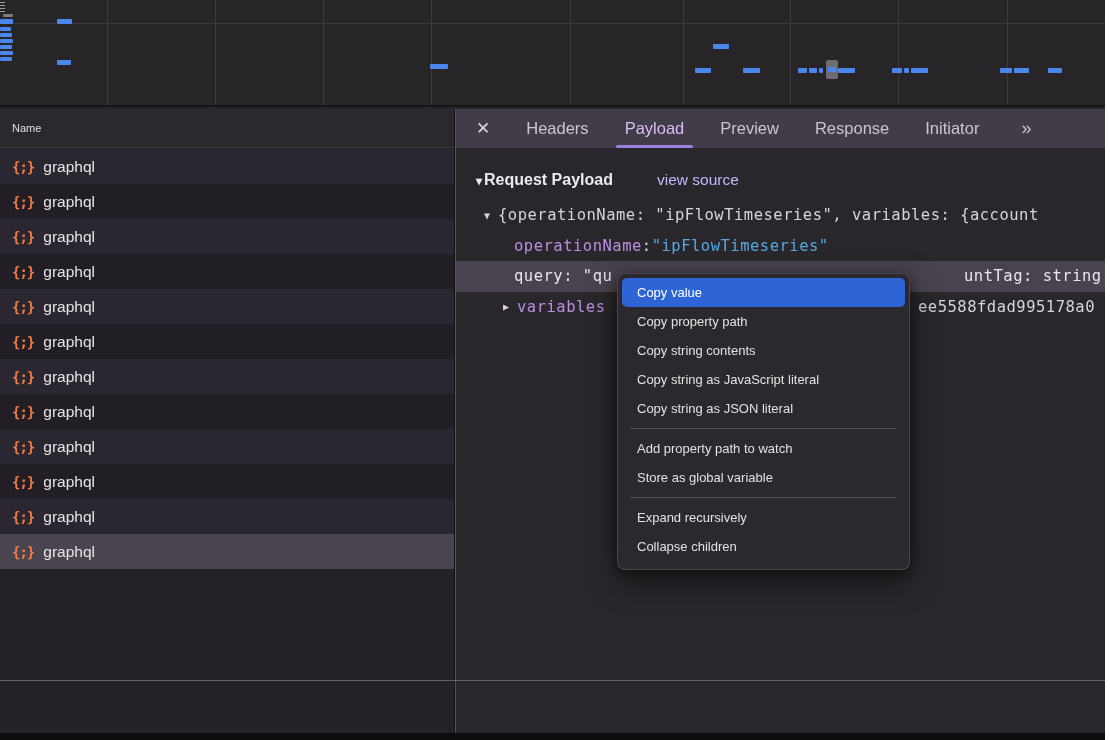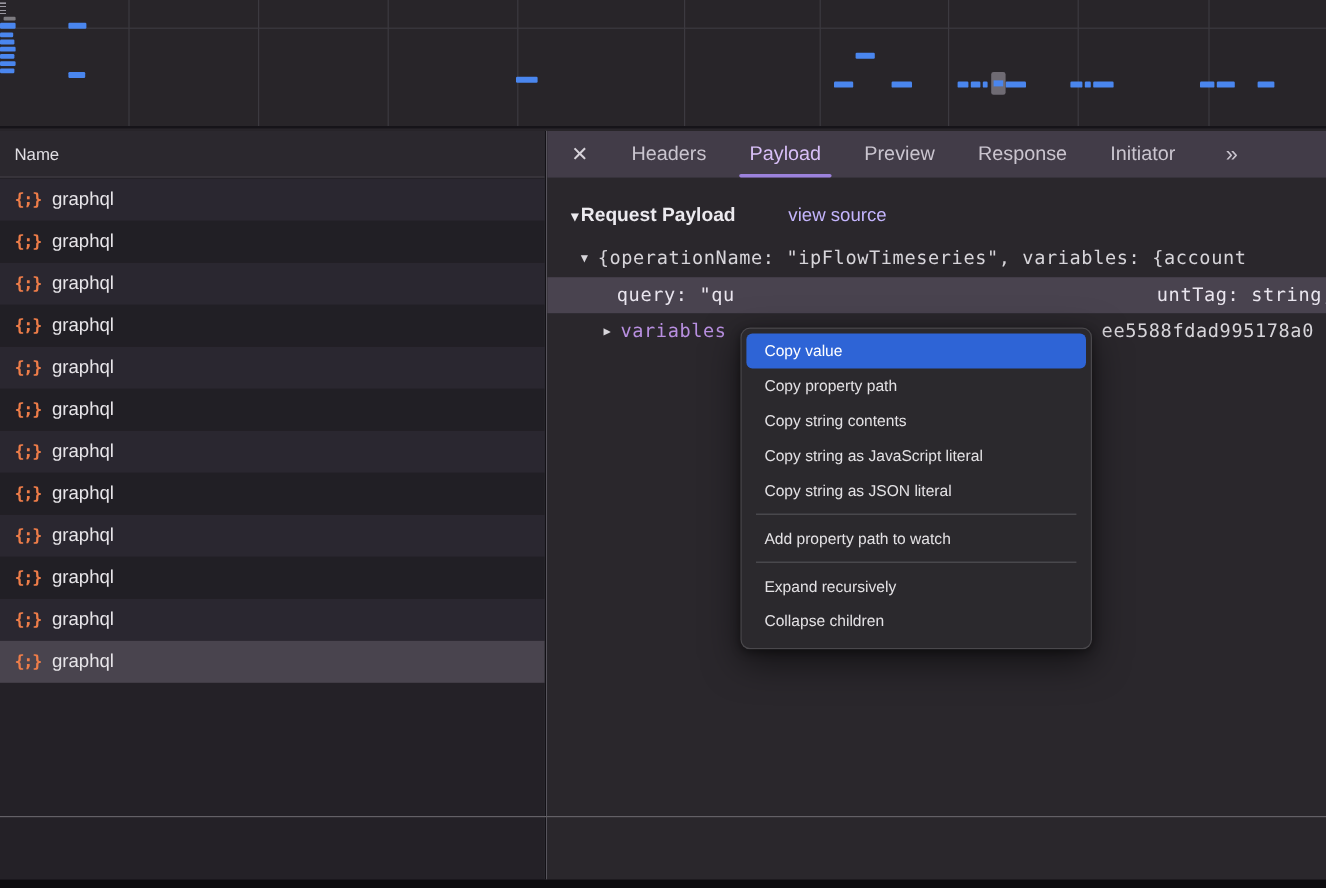--- a/index.html
+++ b/index.html
@@ -16,21 +16,21 @@
   .wf-bar.blue { background:#4a86ee; }
   .wf-bar.gray { background:#7d7b80; }
   .wf-marker { position:absolute; background:#6f6b73; border-radius:2px; }
   .wf-marker-bar { position:absolute; left:2px; top:7px; width:8px; height:5px; background:#4a86ee; }
   #corner-ticks { position:absolute; left:0; top:2px; width:5px; height:12px;
     background:repeating-linear-gradient(to bottom,#9a97a0 0 1px, transparent 1px 3px); }
 
   
   #left-panel { position:absolute; left:0; top:109px; width:454px; bottom:7px; background:#242127; }
   #name-header { position:absolute; left:0; top:0; width:100%; height:39px; background:#2b282e;
-    border-bottom:1px solid #413e45; color:#e0dee3; font-size:14px;
+    border-bottom:1px solid #413e45; color:#e0dee3; font-size:11px;
     display:flex; align-items:center; padding-left:12px; }
   #request-rows { position:absolute; left:0; top:40px; width:100%; }
   .net-row { height:35px; display:flex; align-items:center; padding-left:12px; gap:9px;
     font-size:15.5px; color:#e6e4e8; cursor:default; }
   .net-row.stripe-a { background:#2a2730; }
   .net-row.stripe-b { background:#211f25; }
   .net-row.selected { background:#49444e; }
   .json-icon { font-family:"DejaVu Sans Mono", monospace; font-size:14px; font-weight:bold;
     color:#ee7d49; letter-spacing:-1px; }
 
@@ -203,20 +203,25 @@
         <span class="tri">▾</span><span>Request Payload</span>
       </span>
       <span id="view-source">view source</span>
     </div>
 
     <div id="tree">
       <div class="tree-row" id="row-root">
         <span class="tri">▼</span>
         <span>{operationName: "ipFlowTimeseries", variables: {account</span>
       </div>
+      <div class="tree-row" id="row-operation">
+        <span class="key">operationName</span>
+          <span>: </span>
+          <span class="str">"ipFlowTimeseries"</span>
+      </div>
       <div class="tree-row" id="row-query">
         <span>query: "qu</span>
         <span class="right-frag">untTag: string, $f</span>
       </div>
       <div class="tree-row" id="row-variables">
         <span class="tri">▶</span>
         <span class="key">variables</span>
         <span class="right-frag">ee5588fdad995178a0</span>
       </div>
     </div>
@@ -227,18 +232,19 @@
   <div id="right-white-edge"></div>
 
   <div id="context-menu">
       <div class="menu-item highlighted">Copy value</div>
       <div class="menu-item">Copy property path</div>
       <div class="menu-item">Copy string contents</div>
       <div class="menu-item">Copy string as JavaScript literal</div>
       <div class="menu-item">Copy string as JSON literal</div>
       <div class="menu-sep"></div>
       <div class="menu-item">Add property path to watch</div>
+      <div class="menu-item">Store as global variable</div>
       <div class="menu-sep"></div>
       <div class="menu-item">Expand recursively</div>
       <div class="menu-item">Collapse children</div>
     </div>
 
 </div>
 
 </body></html>

